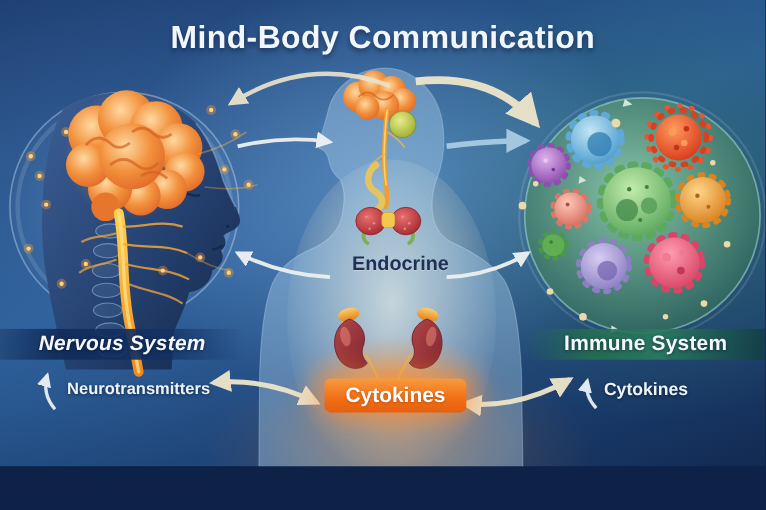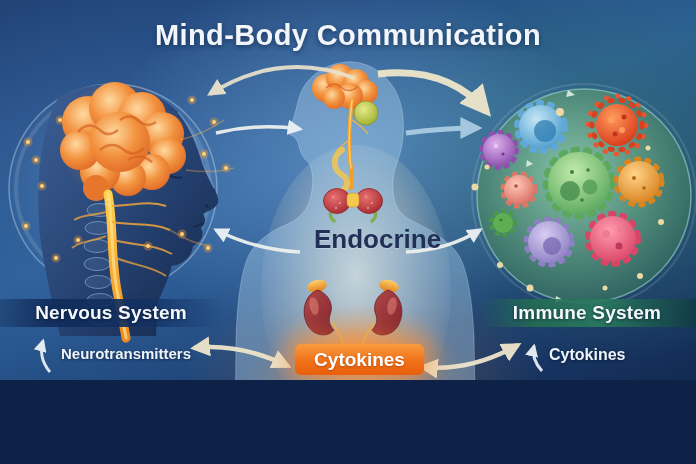--- a/index.html
+++ b/index.html
@@ -1,17 +1,17 @@
 <!DOCTYPE html>
 <html><head>
 <meta charset="utf-8">
 <style>
   html,body{margin:0;padding:0;background:#0d2246;}
   #stage{
-    position:relative;width:696px;height:380px;overflow:hidden;
+    position:relative;width:696px;height:424px;overflow:hidden;
     font-family:"Liberation Sans",sans-serif;
     background:
       radial-gradient(ellipse 330px 270px at 50% 40%, rgba(125,175,220,.50), rgba(125,175,220,0) 72%),
       radial-gradient(ellipse 430px 310px at 86% 42%, rgba(58,122,108,.55), rgba(58,122,108,0) 66%),
       radial-gradient(ellipse 480px 340px at 13% 44%, rgba(72,118,178,.42), rgba(72,118,178,0) 70%),
       radial-gradient(ellipse 250px 150px at 52% 99%, rgba(242,140,52,.25), rgba(242,140,52,0) 72%),
       linear-gradient(160deg,#1c3c6e 0%,#2a5d97 45%,#1d4275 75%,#122a52 100%);
   }
   .abs{position:absolute;}
   #title{
@@ -20,30 +20,30 @@
     text-shadow:0 2px 5px rgba(0,10,30,.45);
   }
   .band{
     height:28px;top:299px;display:flex;align-items:center;justify-content:center;
     color:#f4f8fc;font-size:19px;font-weight:700;letter-spacing:.2px;
     text-shadow:0 1px 3px rgba(0,10,25,.55);
   }
   #band-nervous{
     left:0;width:222px;
     background:linear-gradient(90deg, rgba(13,32,66,.30), rgba(15,42,88,.88) 22%, rgba(18,48,98,.92) 62%, rgba(30,70,130,0) 100%);
+    font-style:italic;
   }
   #band-immune{
     left:478px;width:218px;padding-right:0;
     background:linear-gradient(90deg, rgba(20,70,56,0), rgba(36,110,80,.88) 26%, rgba(42,122,96,.92) 56%, rgba(14,58,58,.65) 100%);
   }
   #endocrine-label{
     left:296px;top:229px;width:112px;text-align:right;
-    font-size:26px;font-weight:700;line-height:20px;color:#223058;
+    font-size:18px;font-weight:700;line-height:20px;color:#223058;
     text-shadow:0 1px 0 rgba(255,255,255,.25);
-    margin-left:18px;
   }
   #hormones-banner{
     left:295px;top:344px;width:129px;height:31px;border-radius:6px;
     display:flex;align-items:center;justify-content:center;
     background:linear-gradient(180deg,#f99a3e 0%,#ef6f16 60%,#e85f0e 100%);
     box-shadow:0 0 24px 7px rgba(255,132,40,.55);
     color:#ffffff;font-size:19px;font-weight:700;
     text-shadow:0 1px 2px rgba(150,50,0,.55);
   }
   .messenger{

